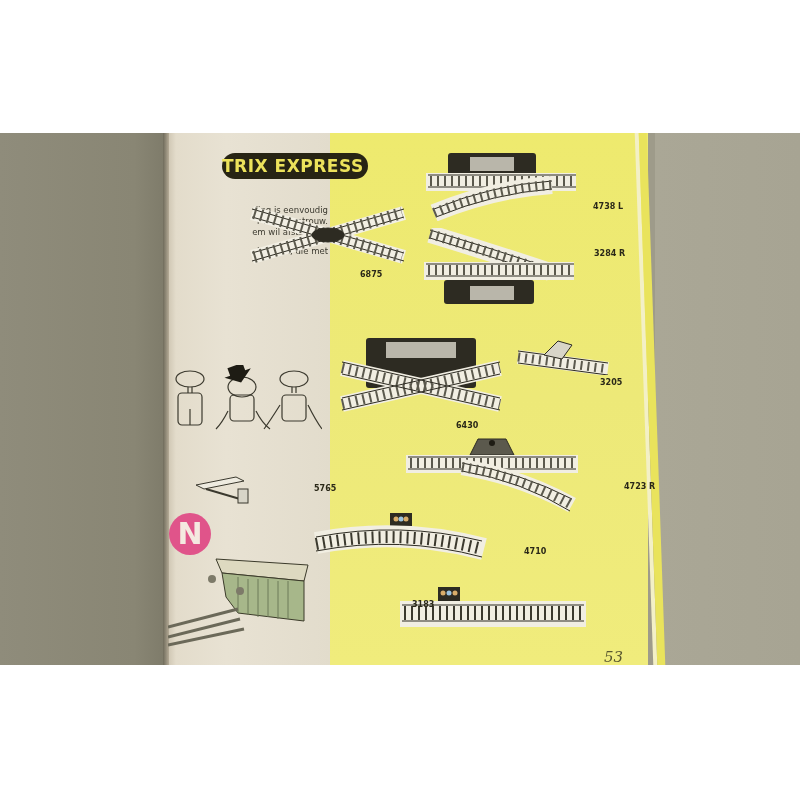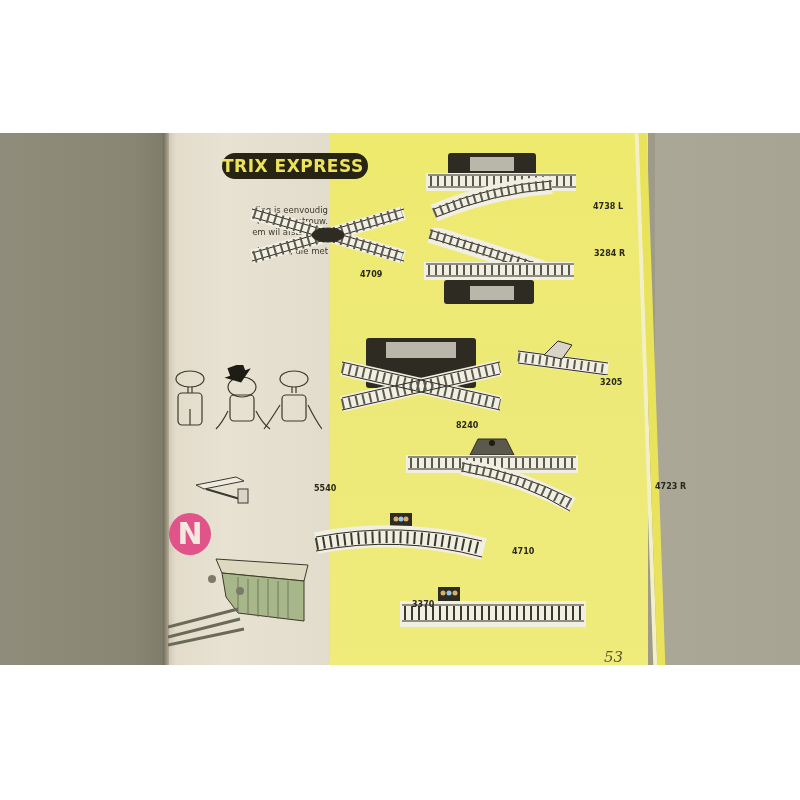--- a/index.html
+++ b/index.html
@@ -48,21 +48,21 @@
       <path d="M4 54 L156 10" stroke-width="14" stroke="#f2efe4"></path>
       <path d="M4 6 L156 50 M4 14 L156 58"></path>
       <path d="M4 50 L156 6 M4 58 L156 14"></path>
       <g stroke-dasharray="2 5" stroke-width="12" stroke="#5b594d">
         <path d="M6 10 L154 54"></path>
         <path d="M6 54 L154 10"></path>
       </g>
       <ellipse cx="80" cy="32" rx="16" ry="7" fill="#2d2b22"></ellipse>
     </g>
   </svg>
-  <div class="label" style="left:316px;top:137px">4709</div>
+  <div class="label" style="left:316px;top:137px">6875</div>
 
   <svg class="track" style="left:422px;top:20px" width="160" height="68">
     <rect x="26" y="0" width="88" height="24" rx="3" fill="#2d2b22"></rect>
     <rect x="48" y="4" width="44" height="14" fill="#b9b6aa"></rect>
     <rect x="4" y="20" width="150" height="18" fill="#f1eee2"></rect>
     <path d="M6 22 L154 22 M6 34 L154 34" stroke="#2d2b22"></path>
     <path d="M8 28 L152 28" stroke="#5b594d" stroke-width="10" stroke-dasharray="2 5"></path>
     <path d="M12 60 Q70 36 130 32" stroke="#f1eee2" stroke-width="18" fill="none"></path>
     <path d="M12 56 Q70 32 130 28 M14 64 Q72 40 130 36" stroke="#2d2b22" fill="none"></path>
     <path d="M12 60 Q70 36 130 32" stroke="#5b594d" stroke-width="10" stroke-dasharray="2 5" fill="none"></path>
@@ -82,41 +82,41 @@
   <div class="label" style="left:550px;top:116px">3284 R</div>
 
   <svg class="track" style="left:336px;top:205px" width="170" height="80">
     <rect x="30" y="0" width="110" height="50" rx="3" fill="#2d2b22"></rect>
     <rect x="50" y="4" width="70" height="16" fill="#b9b6aa"></rect>
     <path d="M6 30 L164 66" stroke="#f1eee2" stroke-width="16"></path>
     <path d="M6 66 L164 30" stroke="#f1eee2" stroke-width="16"></path>
     <path d="M6 30 L164 66 M6 66 L164 30" stroke="#5b594d" stroke-width="10" stroke-dasharray="2 5"></path>
     <path d="M6 24 L164 60 M6 36 L164 72 M6 60 L164 24 M6 72 L164 36" stroke="#2d2b22"></path>
   </svg>
-  <div class="label" style="left:412px;top:288px">8240</div>
+  <div class="label" style="left:412px;top:288px">6430</div>
 
   <svg class="track" style="left:514px;top:206px" width="96" height="36">
     <path d="M4 18 L94 30" stroke="#f1eee2" stroke-width="14"></path>
     <path d="M4 12 L94 24 M4 24 L94 36" stroke="#2d2b22"></path>
     <path d="M4 18 L94 30" stroke="#5b594d" stroke-width="9" stroke-dasharray="2 5"></path>
     <path d="M30 16 L44 2 L58 6 L48 20 Z" fill="#d8d5c8" stroke="#2d2b22"></path>
   </svg>
   <div class="label" style="left:556px;top:245px">3205</div>
 
   <svg class="track" style="left:402px;top:304px" width="180" height="76">
     <path d="M68 18 L76 2 L104 2 L112 18 Z" fill="#5b594d" stroke="#2d2b22"></path>
     <circle cx="90" cy="6" r="3" fill="#1e1c14"></circle>
     <rect x="4" y="18" width="172" height="18" fill="#f1eee2"></rect>
     <path d="M6 20 L174 20 M6 32 L174 32" stroke="#2d2b22"></path>
     <path d="M8 26 L172 26" stroke="#5b594d" stroke-width="10" stroke-dasharray="2 5"></path>
     <path d="M60 30 Q120 40 170 68" stroke="#f1eee2" stroke-width="16" fill="none"></path>
     <path d="M60 26 Q120 36 170 62 M60 34 Q120 44 168 74" stroke="#2d2b22" fill="none"></path>
     <path d="M60 30 Q120 40 170 68" stroke="#5b594d" stroke-width="10" stroke-dasharray="2 5" fill="none"></path>
   </svg>
-  <div class="label" style="left:611px;top:349px">4723 R</div>
+  <div class="label" style="left:580px;top:349px">4723 R</div>
 
   <svg class="track" style="left:172px;top:232px" width="150" height="70">
     <g fill="none" stroke="#3b392e" stroke-width="1.2">
       <ellipse cx="18" cy="14" rx="14" ry="8"></ellipse>
         <path d="M16 22 L16 28 M20 22 L20 28"></path>
       <rect x="6" y="28" width="24" height="32" rx="4"></rect>
         <path d="M18 44 L18 60"></path>
       <ellipse cx="70" cy="22" rx="14" ry="10"></ellipse>
         <rect x="58" y="30" width="24" height="26" rx="4"></rect>
       <path d="M56 46 Q50 58 44 64 M84 46 Q90 58 98 64"></path>
@@ -126,21 +126,21 @@
       <path d="M108 40 Q98 56 92 64 M136 40 Q144 56 150 64"></path>
     </g>
     <path d="M58 0 L74 0 L74 8 L80 8 L66 18 L52 8 L58 8 Z" fill="#1e1c14" transform="rotate(-20 66 9)"></path>
   </svg>
 
   <svg class="track" style="left:194px;top:342px" width="64" height="30">
     <path d="M2 10 L42 2 L50 6 L10 14 Z" fill="#eeebe0" stroke="#3b392e"></path>
     <path d="M12 14 L46 24" stroke="#3b392e" stroke-width="2"></path>
     <rect x="44" y="14" width="10" height="14" fill="#d8d5c8" stroke="#3b392e"></rect>
   </svg>
-  <div class="label" style="left:270px;top:351px">5540</div>
+  <div class="label" style="left:270px;top:351px">5765</div>
 
   <div class="n-badge">N</div>
 
   <svg class="track" style="left:168px;top:418px" width="152" height="100">
     <path d="M48 8 L140 14 L136 30 L54 22 Z" fill="#ddd9c0" stroke="#3b3a2a"></path>
     <path d="M54 22 L136 30 L136 70 L70 62 L58 46 Z" fill="#a7b78a" stroke="#3b3a2a"></path>
     <path d="M70 26 L70 62 M80 28 L80 64 M90 28 L90 66 M100 28 L100 66 M110 30 L110 68 M120 30 L120 68" stroke="#6d7a58"></path>
     <circle cx="44" cy="28" r="4" fill="#7d7a69"></circle>
       <circle cx="72" cy="40" r="4" fill="#7d7a69"></circle>
     <path d="M0 76 L70 58 M0 86 L72 68 M0 94 L76 78" stroke="#6b6959" stroke-width="3"></path>
@@ -148,27 +148,27 @@
 
   <svg class="track" style="left:312px;top:376px" width="176" height="56">
     <rect x="78" y="4" width="22" height="16" fill="#2d2b22"></rect>
     <circle cx="84" cy="10" r="2.5" fill="#d9ad6a"></circle>
       <circle cx="89" cy="10" r="2.5" fill="#9cc4e0"></circle>
       <circle cx="94" cy="10" r="2.5" fill="#d9ad6a"></circle>
     <path d="M4 34 Q88 18 172 40" stroke="#f1eee2" stroke-width="22" fill="none"></path>
     <path d="M4 28 Q88 12 170 32 M4 42 Q88 26 170 48" stroke="#2d2b22" fill="none"></path>
     <path d="M4 35 Q88 19 170 40" stroke="#3b392e" stroke-width="12" stroke-dasharray="2 5" fill="none"></path>
   </svg>
-  <div class="label" style="left:468px;top:414px">4710</div>
+  <div class="label" style="left:480px;top:414px">4710</div>
 
   <svg class="track" style="left:398px;top:454px" width="190" height="44">
     <rect x="40" y="0" width="22" height="14" fill="#2d2b22"></rect>
     <circle cx="45" cy="6" r="2.5" fill="#d9ad6a"></circle>
       <circle cx="51" cy="6" r="2.5" fill="#9cc4e0"></circle>
       <circle cx="57" cy="6" r="2.5" fill="#d9ad6a"></circle>
     <rect x="2" y="14" width="186" height="26" fill="#f1eee2"></rect>
     <path d="M4 18 L186 18 M4 34 L186 34" stroke="#2d2b22"></path>
     <path d="M6 26 L184 26" stroke="#3b392e" stroke-width="14" stroke-dasharray="2 5"></path>
   </svg>
-  <div class="label" style="left:368px;top:467px">3370</div>
+  <div class="label" style="left:368px;top:467px">3183</div>
 
   <div class="page-num">53</div>
 </div>
 
 </body></html>

